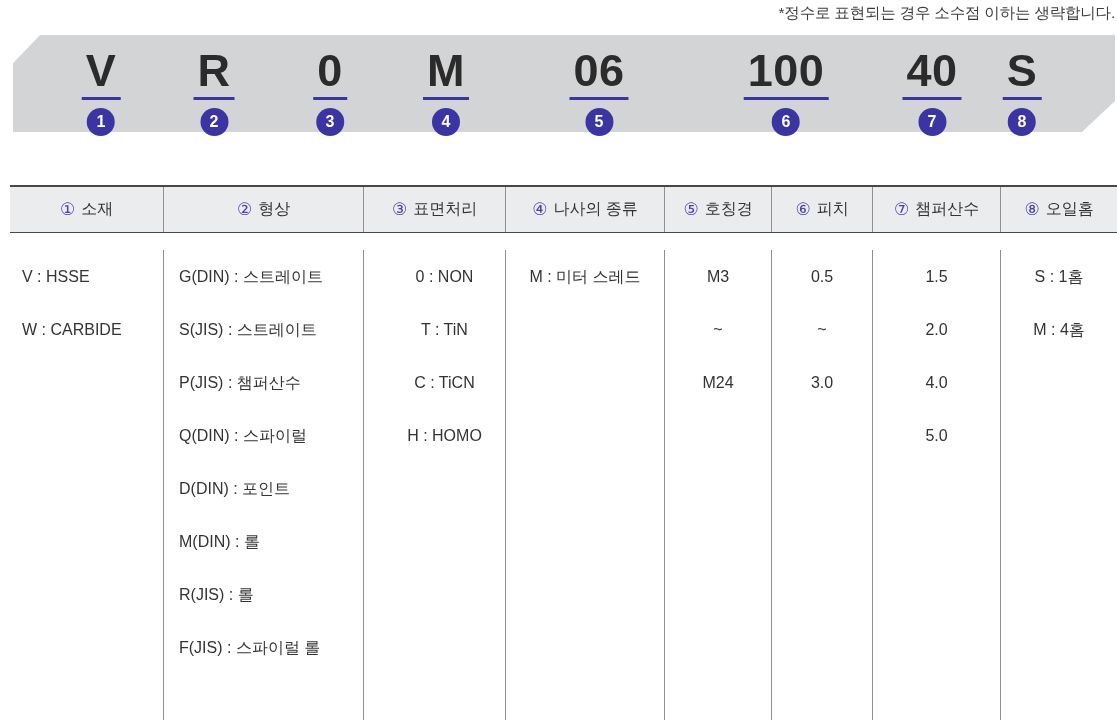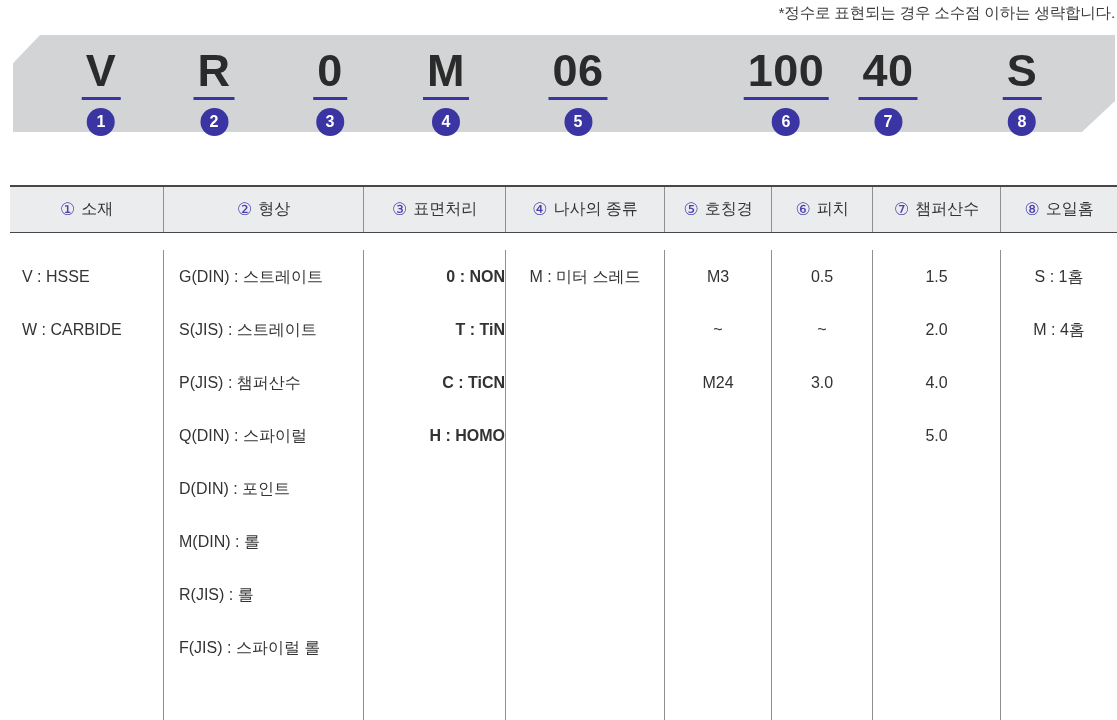--- a/index.html
+++ b/index.html
@@ -28,21 +28,21 @@
   .col{box-sizing:border-box;}
   .th + .th, .col + .col{border-left:1px solid #8f8f8f;}
   .cell{height:53px;line-height:53px;font-size:16px;color:#333333;white-space:nowrap;overflow:hidden;}
 
   
   .c0{width:153px;} .c1{width:200px;} .c2{width:142px;} .c3{width:159px;}
   .c4{width:107px;} .c5{width:101px;} .c6{width:128px;} .c7{width:117px;}
   
   .col.c0 .cell{padding-left:12px;text-align:left;}
   .col.c1 .cell{padding-left:15px;text-align:left;}
-  .col.c2 .cell{padding-left:20px;text-align:right;font-weight:bold;}
+  .col.c2 .cell{padding-left:20px;text-align:center;}
   .col.c3 .cell,.col.c4 .cell,.col.c5 .cell,.col.c6 .cell,.col.c7 .cell{text-align:center;}
 </style>
 </head>
 <body>
 
 <div class="page">
 
   <div class="note">*정수로 표현되는 경우 소수점 이하는 생략합니다.</div>
 
   <div class="banner"></div>
@@ -56,29 +56,29 @@
     <span class="badge">2</span>
   </div>
   <div class="segment" style="left:330px">
     <span class="code">0</span>
     <span class="badge">3</span>
   </div>
   <div class="segment" style="left:446px">
     <span class="code">M</span>
     <span class="badge">4</span>
   </div>
-  <div class="segment" style="left:578px">
+  <div class="segment" style="left:599px">
     <span class="code">06</span>
     <span class="badge">5</span>
   </div>
   <div class="segment" style="left:786px">
     <span class="code">100</span>
     <span class="badge">6</span>
   </div>
-  <div class="segment" style="left:888px">
+  <div class="segment" style="left:932px">
     <span class="code">40</span>
     <span class="badge">7</span>
   </div>
   <div class="segment" style="left:1022px">
     <span class="code">S</span>
     <span class="badge">8</span>
   </div>
 
   <div class="spec-table">
 

